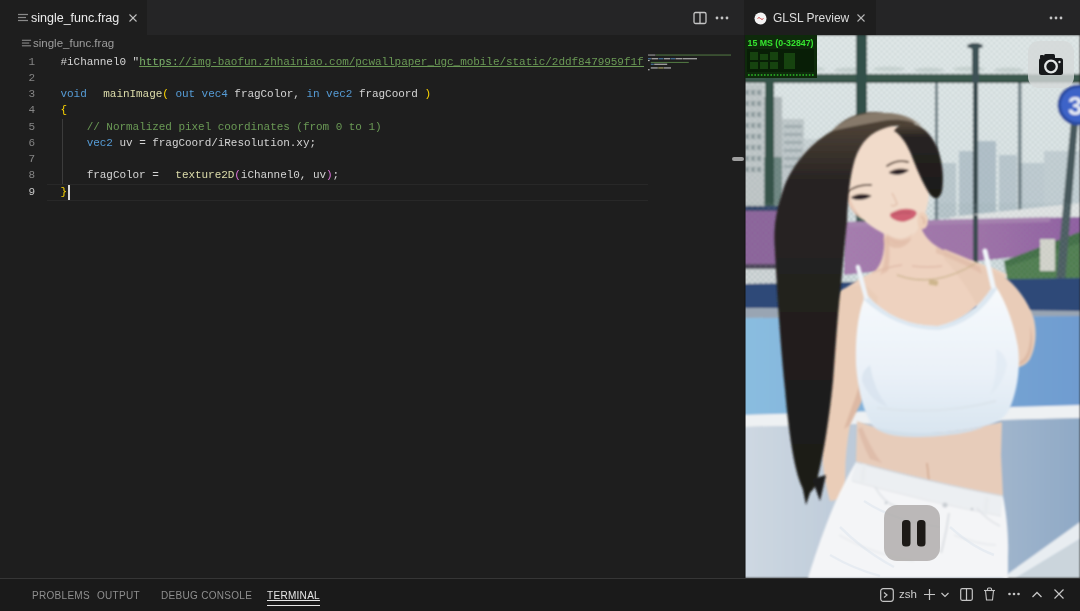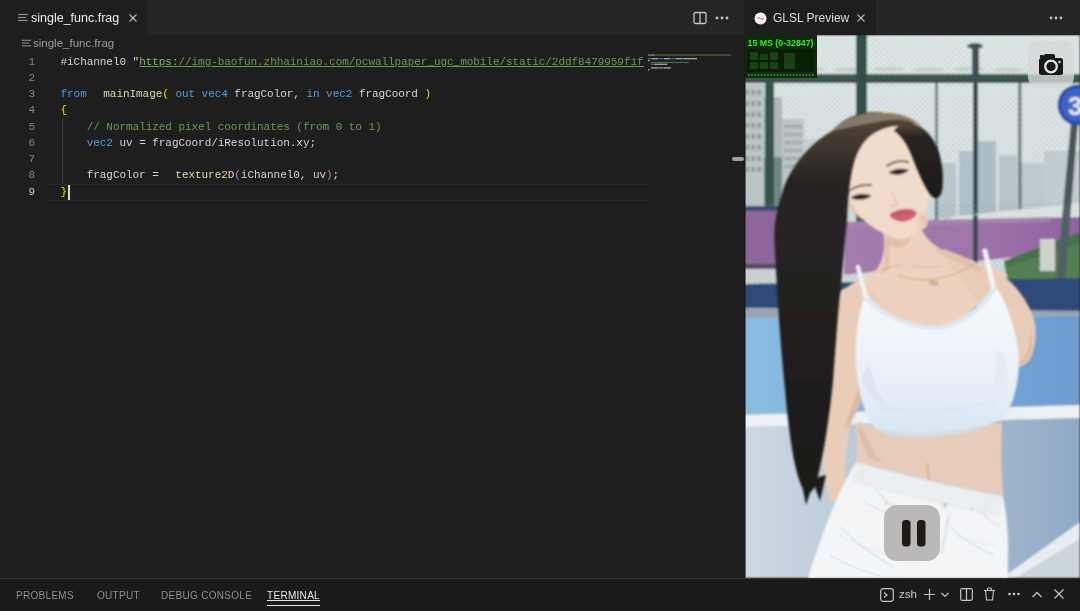--- a/index.html
+++ b/index.html
@@ -109,21 +109,21 @@
 2
 3
 4
 5
 6
 7
 8
 <span style="color:#c6c6c6">9</span></div>
 <div class="abs" id="code">#iChannel0 "<span class="g"><span class="u"><span class="hl">https:</span>//img-baofun.zhhainiao.com/pcwallpaper_ugc_mobile/static/2ddf8479959f1f08a95c19dc4</span></span>
 ​
-<span class="b">from</span> <span class="f">mainImage</span><span class="y">(</span> <span class="b">out</span> <span class="b">vec4</span> fragColor, <span class="b">in</span> <span class="b">vec2</span> fragCoord <span class="y">)</span>
+<span class="b">void</span> <span class="f">mainImage</span><span class="y">(</span> <span class="b">out</span> <span class="b">vec4</span> fragColor, <span class="b">in</span> <span class="b">vec2</span> fragCoord <span class="y">)</span>
 <span class="y">{</span>
     <span class="g">// Normalized pixel coordinates (from 0 to 1)</span>
     <span class="b">vec2</span> uv = fragCoord/iResolution.xy;
 ​
     fragColor = <span class="f">texture2D</span><span class="m">(</span>iChannel0, uv<span class="m">)</span>;
 <span class="y">}</span></div>
 <div class="abs" id="iguide"></div>
 <div class="abs" id="cursor"></div>
 
 <svg class="abs" style="left:648px;top:54px" width="84" height="20" viewBox="0 0 84 20">
@@ -430,21 +430,21 @@
 </g>
 
 <g>
 <rect x="140" y="470" width="56" height="56" rx="13" fill="#aeaba9" opacity="0.82"></rect>
 <rect x="158" y="485" width="8.5" height="26.5" rx="3.5" fill="#1d1a17"></rect>
 <rect x="173" y="485" width="8.5" height="26.5" rx="3.5" fill="#1d1a17"></rect>
 </g>
 </svg>
 
 <div class="abs" id="panel">
-  <span class="pt" style="left:16px">PROBLEMS</span>
+  <span class="pt" style="left:32px">PROBLEMS</span>
   <span class="pt" style="left:97px">OUTPUT</span>
   <span class="pt" style="left:161px">DEBUG CONSOLE</span>
   <span class="pt act" style="left:267px">TERMINAL</span>
   <svg class="abs" style="left:880px;top:8.5px" width="14" height="14" viewBox="0 0 14 14">
         <rect x="0.7" y="0.7" width="12.6" height="12.6" rx="2.5" fill="none" stroke="#c5c5c5" stroke-width="1.2"></rect>
         <path d="M4 4.5 L7 7 L4 9.5" stroke="#c5c5c5" stroke-width="1.2" fill="none"></path>
       </svg>
   <span id="zsh">zsh</span>
   <svg class="abs" style="left:923px;top:9px" width="13" height="13" viewBox="0 0 13 13">
         <path d="M6.5 1 V12 M1 6.5 H12" stroke="#c5c5c5" stroke-width="1.2"></path>

